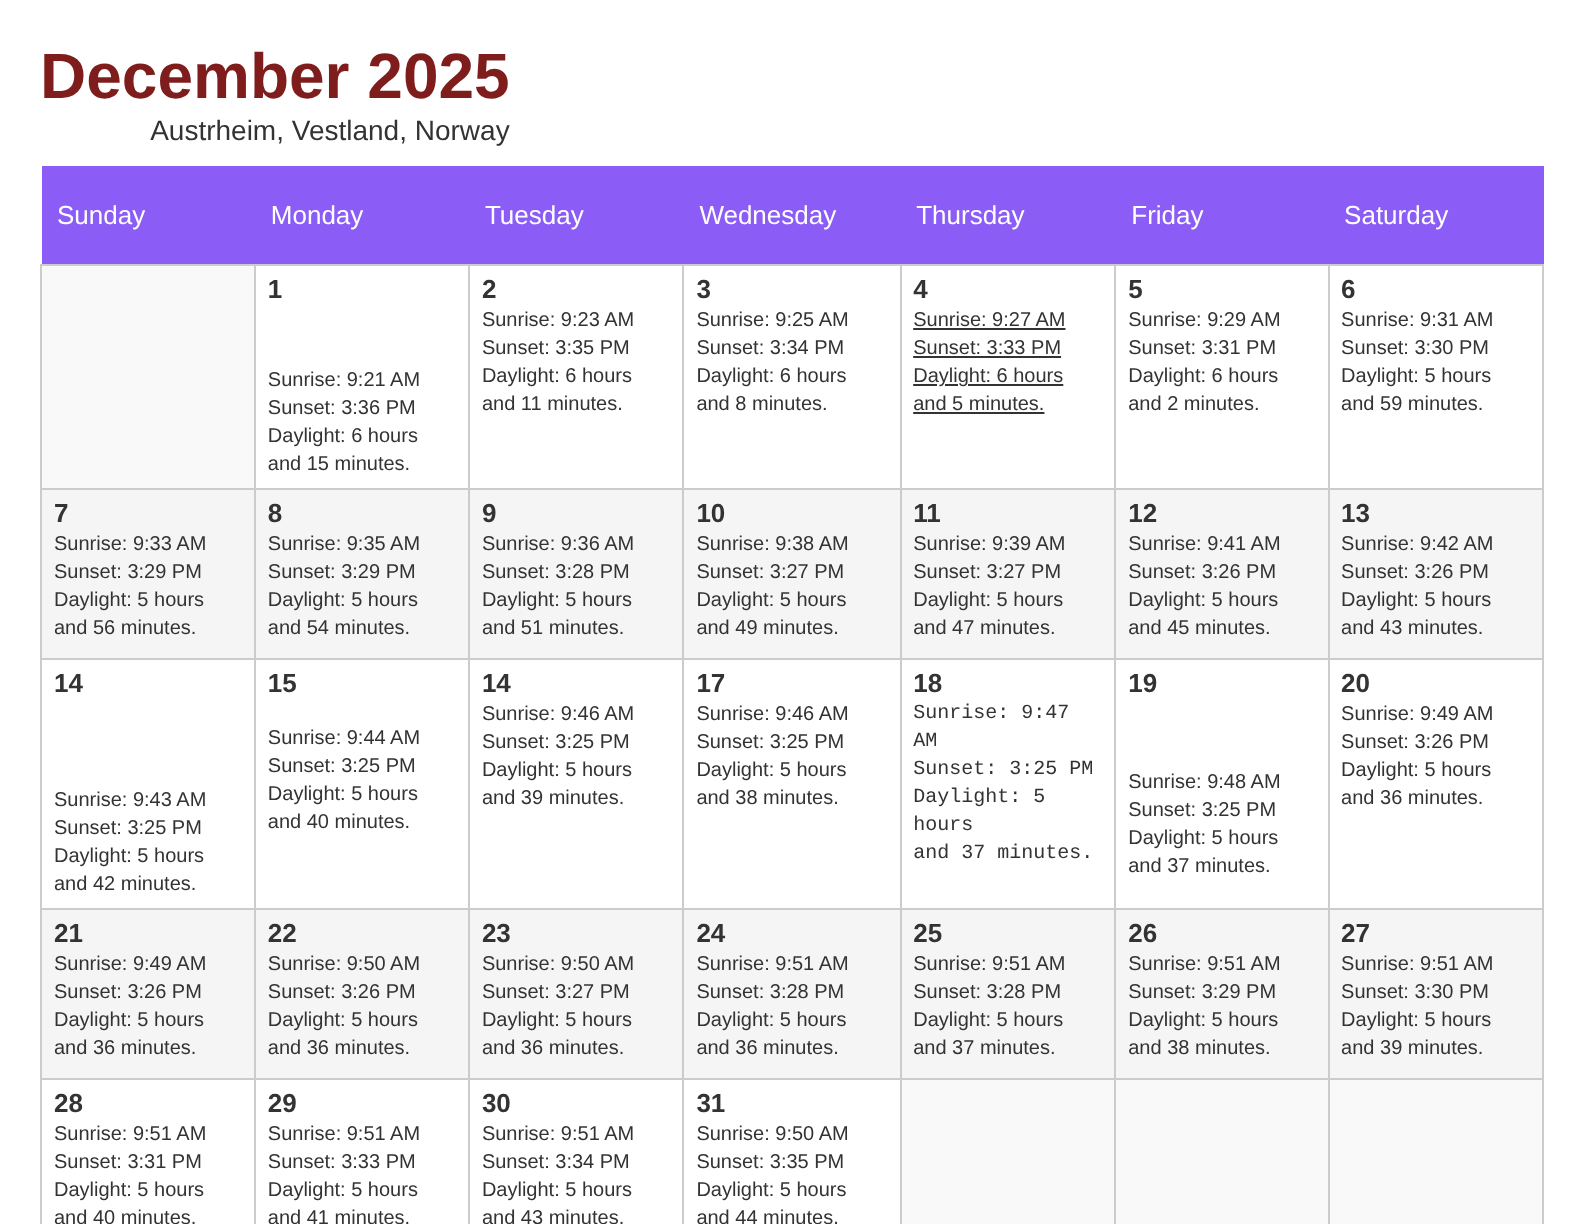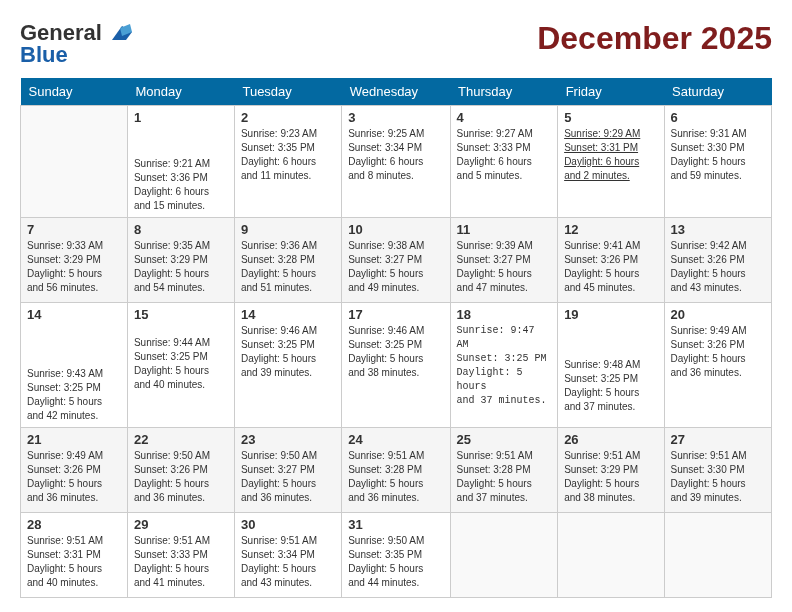--- a/index.html
+++ b/index.html
@@ -32,24 +32,24 @@
     .location {
       font-size: 14px;
       color: #333;
     }
     .calendar-table {
       width: 100%;
       border-collapse: collapse;
       font-size: 11px;
     }
     .calendar-table th {
-      background-color: #0369a1;
+      background-color: #8b5cf6;
       color: #fff;
       text-align: left;
-      padding: 6px 8px;
+      padding: 17px 8px;
       font-size: 13px;
       font-weight: normal;
     }
     .calendar-table td {
       border: 1px solid #ccc;
       vertical-align: top;
       padding: 4px 6px;
       height: 85px;
       width: 110px;
     }
@@ -69,32 +69,23 @@
       background: #f9f9f9;
     }
     .stripe-row td {
       background: #f5f5f5;
     }
   </style>
 </head>
 <body>
 
 <div class="header">
-  <div class="logo">
-    <div style="display:flex;align-items:center;">
-      <span style="font-size:22px;font-weight:bold;color:#333;">General</span>
-      <svg width="32" height="22" viewBox="0 0 32 22" style="margin-left:2px;">
-        <polygon points="8,18 18,4 28,10 22,18" fill="#1a5fa8"></polygon>
-        <polygon points="16,6 26,2 28,10 18,14" fill="#4a9fd4"></polygon>
-      </svg>
-    </div>
-    <span style="font-size:22px;font-weight:bold;color:#1a5fa8;margin-top:-4px;">Blue</span>
-  </div>
   <div class="title-block">
     <div class="month-title">December 2025</div>
+    <div class="location">Austrheim, Vestland, Norway</div>
   </div>
 </div>
 
 <table class="calendar-table">
   <thead>
     <tr>
     <th>Sunday</th>
         <th>Monday</th>
         <th>Tuesday</th>
         <th>Wednesday</th>
@@ -122,28 +113,28 @@
         </td>
         <td>
           <span class="day-num">3</span>
           <div class="day-info" style="white-space: pre-line;">Sunrise: 9:25 AM
 Sunset: 3:34 PM
 Daylight: 6 hours
 and 8 minutes.</div>
         </td>
         <td>
           <span class="day-num">4</span>
-          <div class="day-info" style="white-space: pre-line;">Sunrise: 9:27 AM
+          <div class="day-info" style="white-space: pre-line; text-decoration: underline;">Sunrise: 9:27 AM
 Sunset: 3:33 PM
 Daylight: 6 hours
 and 5 minutes.</div>
         </td>
         <td>
           <span class="day-num">5</span>
-          <div class="day-info" style="white-space: pre-line; text-decoration: underline;">Sunrise: 9:29 AM
+          <div class="day-info" style="white-space: pre-line;">Sunrise: 9:29 AM
 Sunset: 3:31 PM
 Daylight: 6 hours
 and 2 minutes.</div>
         </td>
         <td>
           <span class="day-num">6</span>
           <div class="day-info" style="white-space: pre-line;">Sunrise: 9:31 AM
 Sunset: 3:30 PM
 Daylight: 5 hours
 and 59 minutes.</div>

